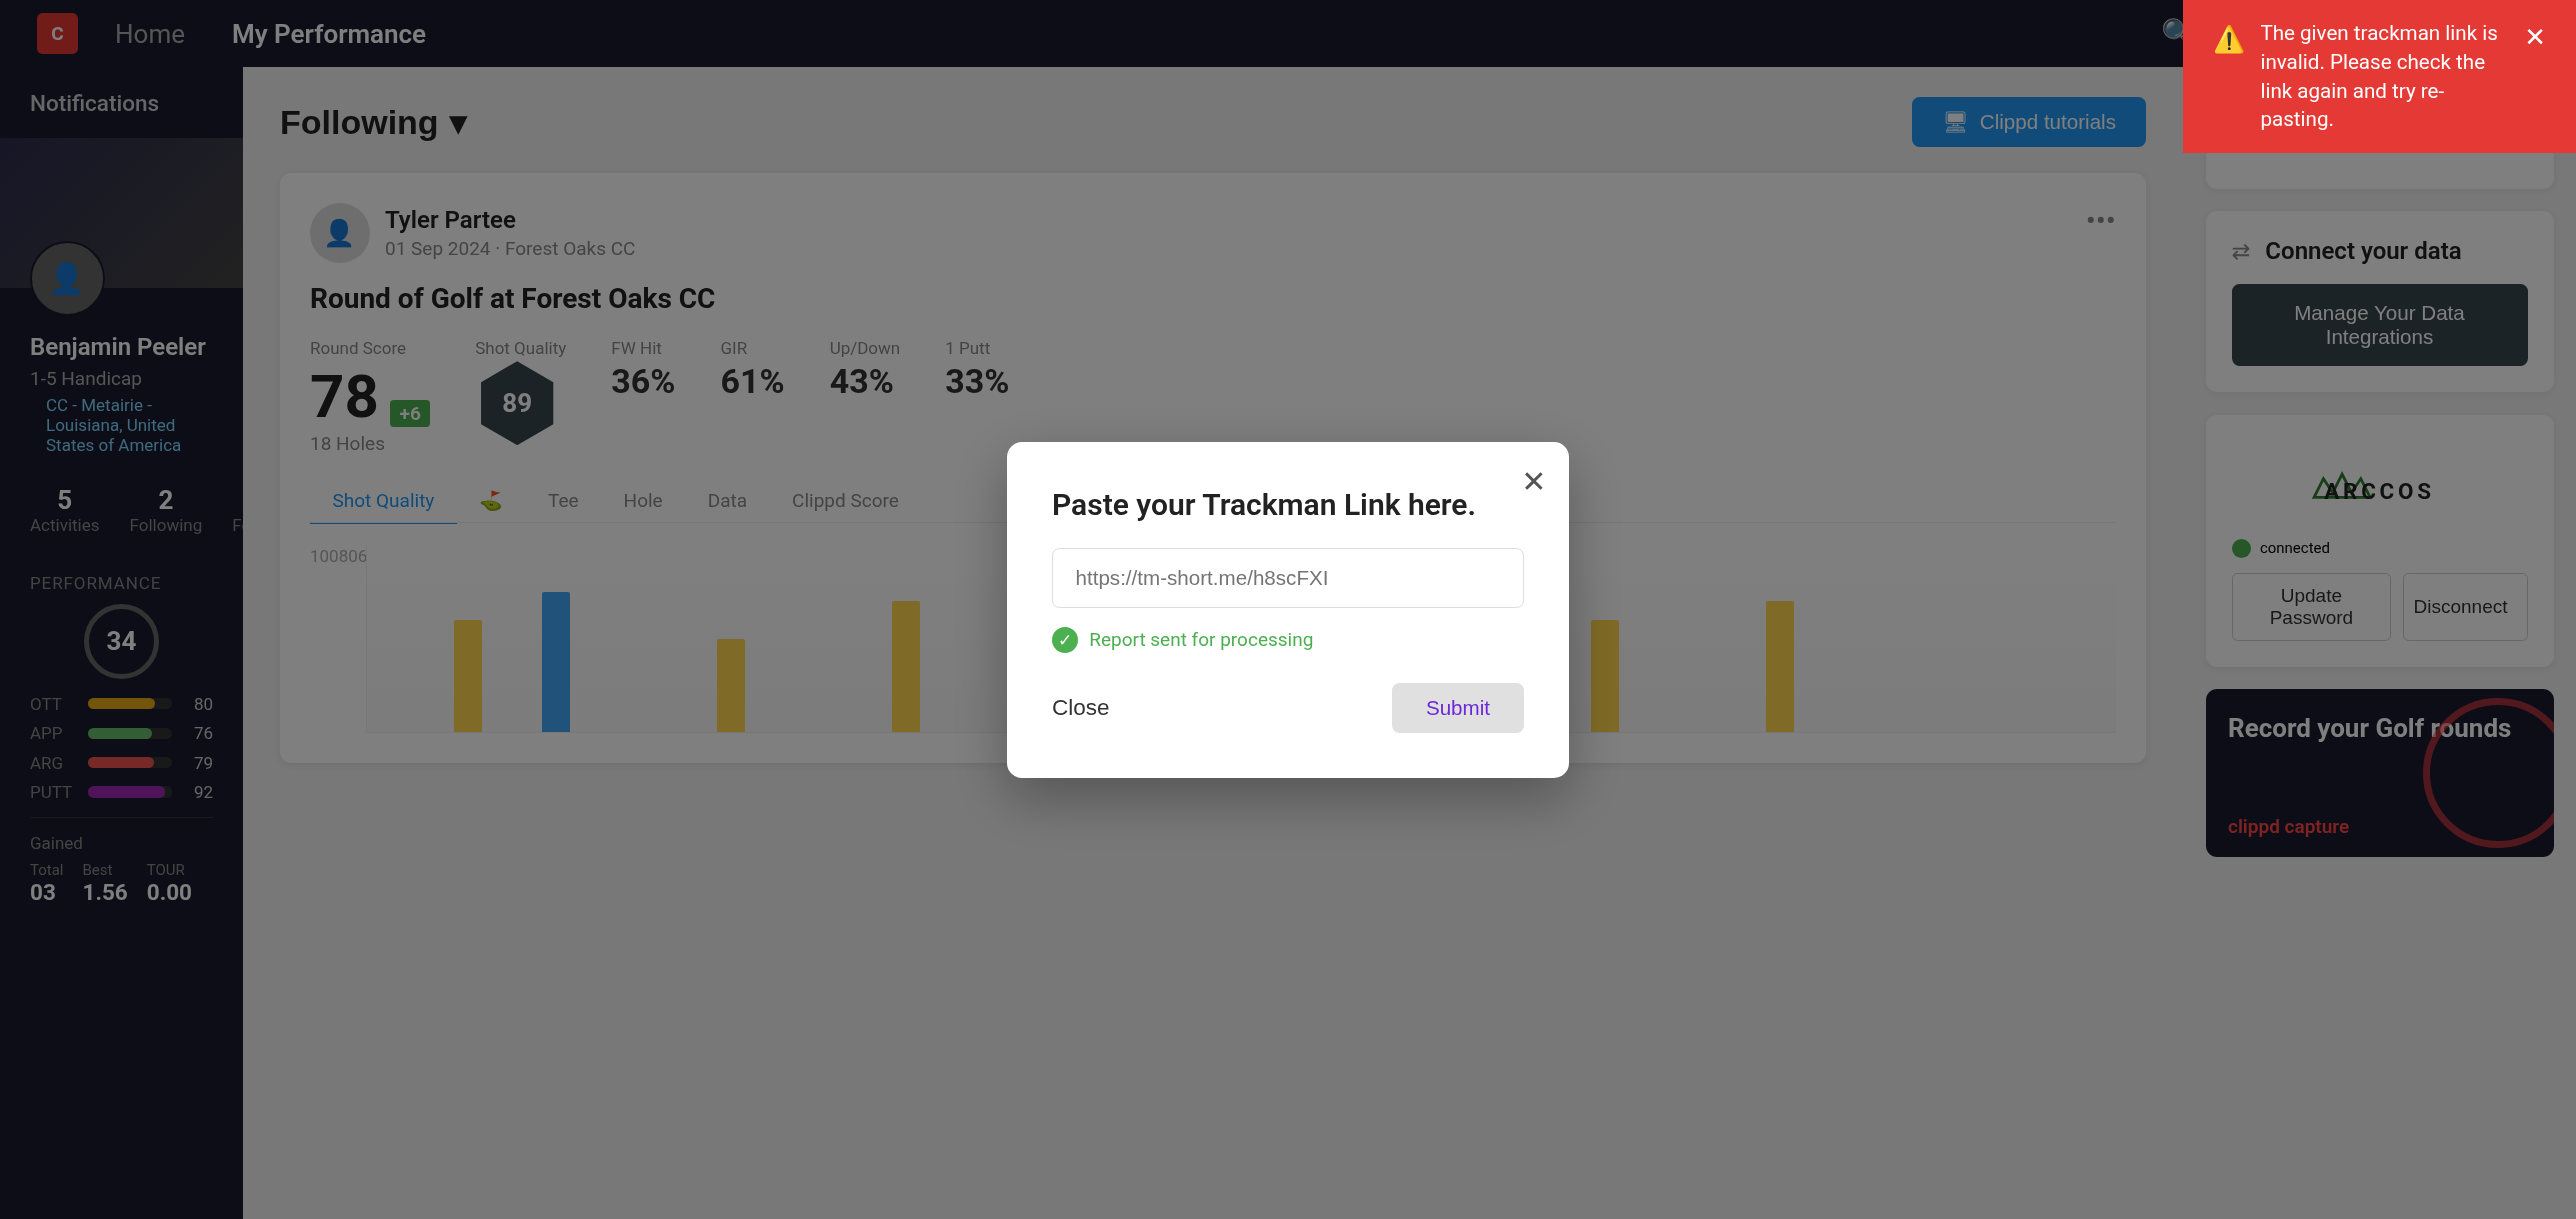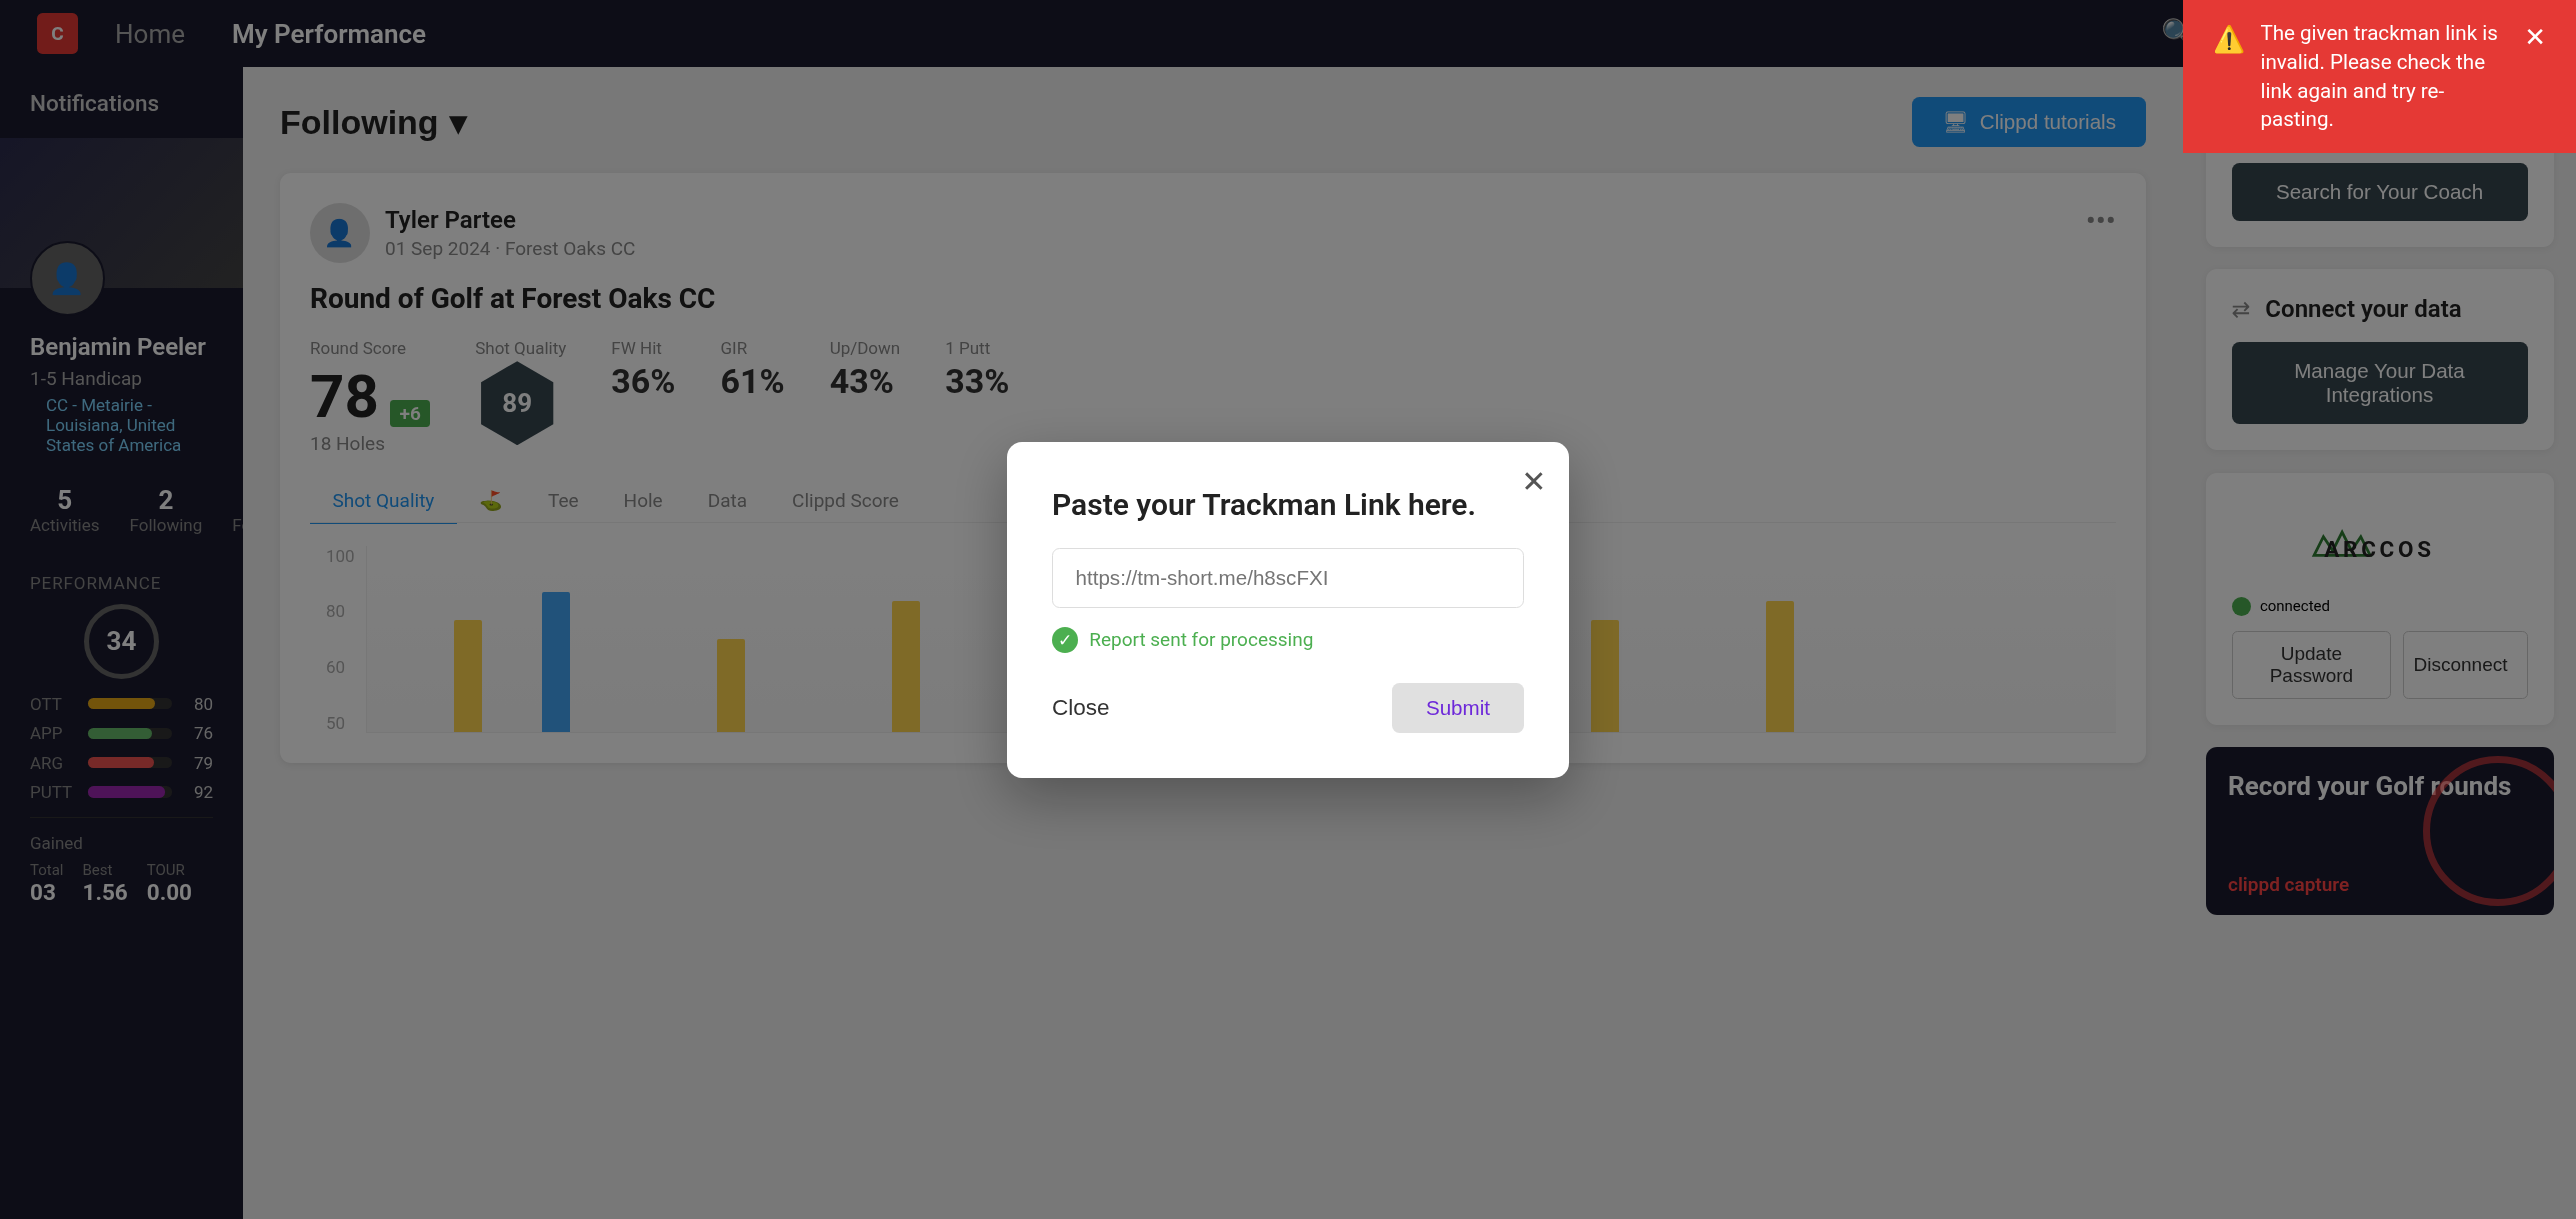--- a/index.html
+++ b/index.html
@@ -340,29 +340,30 @@
     }
 
     
     .chart-area {
       margin-top: 22.5px;
       position: relative;
       height: 187px;
     }
     .chart-y-axis {
       position: absolute;
-      left: 16px;
+      left: 0;
       top: 0;
       bottom: 0;
       width: 47px;
       display: flex;
-      flex-direction: column;
+      flex-direction: row;
       justify-content: space-between;
       font-size: 17px;
       color: #aaa;
+      text-align: right;
     }
     .chart-content {
       margin-left: 56px;
       height: 100%;
       background: linear-gradient(to bottom, #fff 0%, #f8f8f8 100%);
       border-left: 0.9px solid #eee;
       border-bottom: 0.9px solid #eee;
       position: relative;
     }
     .chart-bar {
@@ -797,21 +798,20 @@
     </div>
   </main>
 
   <aside class="right-panel">
 
     <div class="right-card">
       <div class="right-card-header">
         <span class="right-card-icon">🔍</span>
         <span class="right-card-title">Your Coaches</span>
       </div>
-      <button class="search-coach-btn">Search for Your Coach</button>
     </div>
 
     <div class="right-card">
       <div class="right-card-header">
         <span class="right-card-icon">⇄</span>
         <span class="right-card-title">Connect your data</span>
       </div>
       <button class="connect-data-btn">Manage Your Data Integrations</button>
     </div>
 

